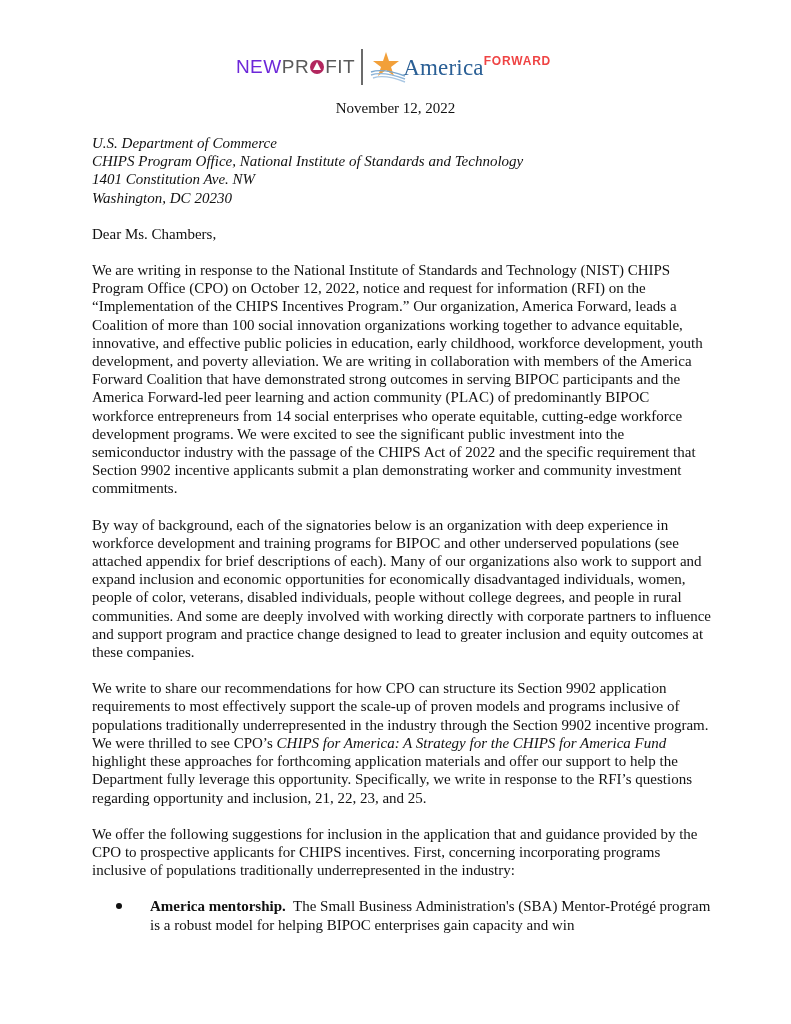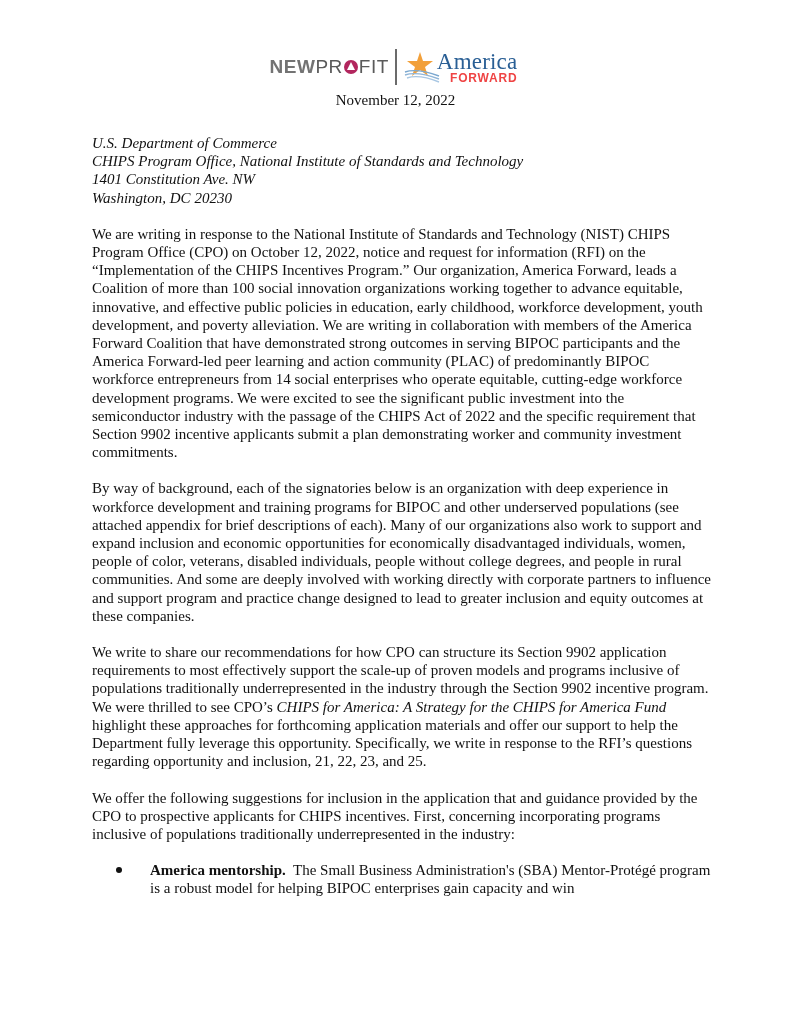--- a/index.html
+++ b/index.html
@@ -23,21 +23,21 @@
     }
     .logo-newprofit {
       font-family: "Liberation Sans", "DejaVu Sans", sans-serif;
       font-size: 19px;
       letter-spacing: 0.5px;
       color: #4a4a4a;
       display: flex;
       align-items: center;
       margin-left: -4px;
     }
-    .logo-newprofit .np-new { font-weight: 700; color: #737373; }
+    .logo-newprofit .np-new { font-weight: 400; color: #6d28d9; }
     .logo-newprofit .np-pr { font-weight: 400; color: #5a5a5a; }
     .logo-newprofit .np-o {
       display: inline-block;
       width: 14px; height: 14px;
       border-radius: 50%;
       background: #b2265e;
       position: relative;
       margin: 0 1px;
     }
     .logo-newprofit .np-o::after {
@@ -54,40 +54,40 @@
       height: 36px;
       background: #6b6b6b;
       margin: 0 6px 0 6px;
     }
     .logo-af {
       display: flex;
       align-items: center;
       position: relative;
     }
     .af-mark { width: 38px; height: 34px; }
-    .af-text { display: flex; flex-direction: column; line-height: 1; margin-left: -4px; }
+    .af-text { display: flex; flex-direction: row; line-height: 1; margin-left: -4px; }
     .af-america {
       font-family: "Liberation Serif", "DejaVu Serif", serif;
       font-size: 23px;
       color: #2a5f95;
       font-weight: 400;
       letter-spacing: 0.2px;
     }
     .af-forward {
       font-family: "Liberation Sans", "DejaVu Sans", sans-serif;
       font-size: 12px;
       font-weight: 700;
       color: #ef4444;
       letter-spacing: 0.8px;
       text-align: right;
       margin-top: -1px;
     }
     .date {
       position: absolute;
-      top: 92px;
+      top: 100px;
       left: 0;
       width: 791px;
       text-align: center;
       font-size: 15px;
     }
     .content {
       position: absolute;
       left: 92px;
       top: 134px;
       width: 620px;
@@ -142,20 +142,21 @@
 <div class="date">November 12, 2022</div>
 
 <div class="content">
   <div class="address block">
     <p>U.S. Department of Commerce</p>
     <p>CHIPS Program Office, National Institute of Standards and Technology</p>
     <p>1401 Constitution Ave. NW</p>
     <p>Washington, DC 20230</p>
   </div>
 
+  <p class="para">Dear Ms. Chambers,</p>
 
   <p class="para">We are writing in response to the National Institute of Standards and Technology (NIST) CHIPS Program Office (CPO) on October 12, 2022, notice and request for information (RFI) on the “Implementation of the CHIPS Incentives Program.” Our organization, America Forward, leads a Coalition of more than 100 social innovation organizations working together to advance equitable, innovative, and effective public policies in education, early childhood, workforce development, youth development, and poverty alleviation. We are writing in collaboration with members of the America Forward Coalition that have demonstrated strong outcomes in serving BIPOC participants and the America Forward-led peer learning and action community (PLAC) of predominantly BIPOC workforce entrepreneurs from 14 social enterprises who operate equitable, cutting-edge workforce development programs. We were excited to see the significant public investment into the semiconductor industry with the passage of the CHIPS Act of 2022 and the specific requirement that Section 9902 incentive applicants submit a plan demonstrating worker and community investment commitments.</p>
 
   <p class="para">By way of background, each of the signatories below is an organization with deep experience in workforce development and training programs for BIPOC and other underserved populations (see attached appendix for brief descriptions of each). Many of our organizations also work to support and expand inclusion and economic opportunities for economically disadvantaged individuals, women, people of color, veterans, disabled individuals, people without college degrees, and people in rural communities. And some are deeply involved with working directly with corporate partners to influence and support program and practice change designed to lead to greater inclusion and equity outcomes at these companies.</p>
 
   <p class="para"><span>We write to share our recommendations for how CPO can structure its Section 9902 application requirements to most effectively support the scale-up of proven models and programs inclusive of populations traditionally underrepresented in the industry through the Section 9902 incentive program. We were thrilled to see CPO’s </span><span class="italic">CHIPS for America: A Strategy for the CHIPS for America Fund</span><span> highlight these approaches for forthcoming application materials and offer our support to help the Department fully leverage this opportunity. Specifically, we write in response to the RFI’s questions regarding opportunity and inclusion, 21, 22, 23, and 25.</span></p>
 
   <p class="para">We offer the following suggestions for inclusion in the application that and guidance provided by the CPO to prospective applicants for CHIPS incentives. First, concerning incorporating programs inclusive of populations traditionally underrepresented in the industry:</p>
 
   <ul class="bullet-list">

